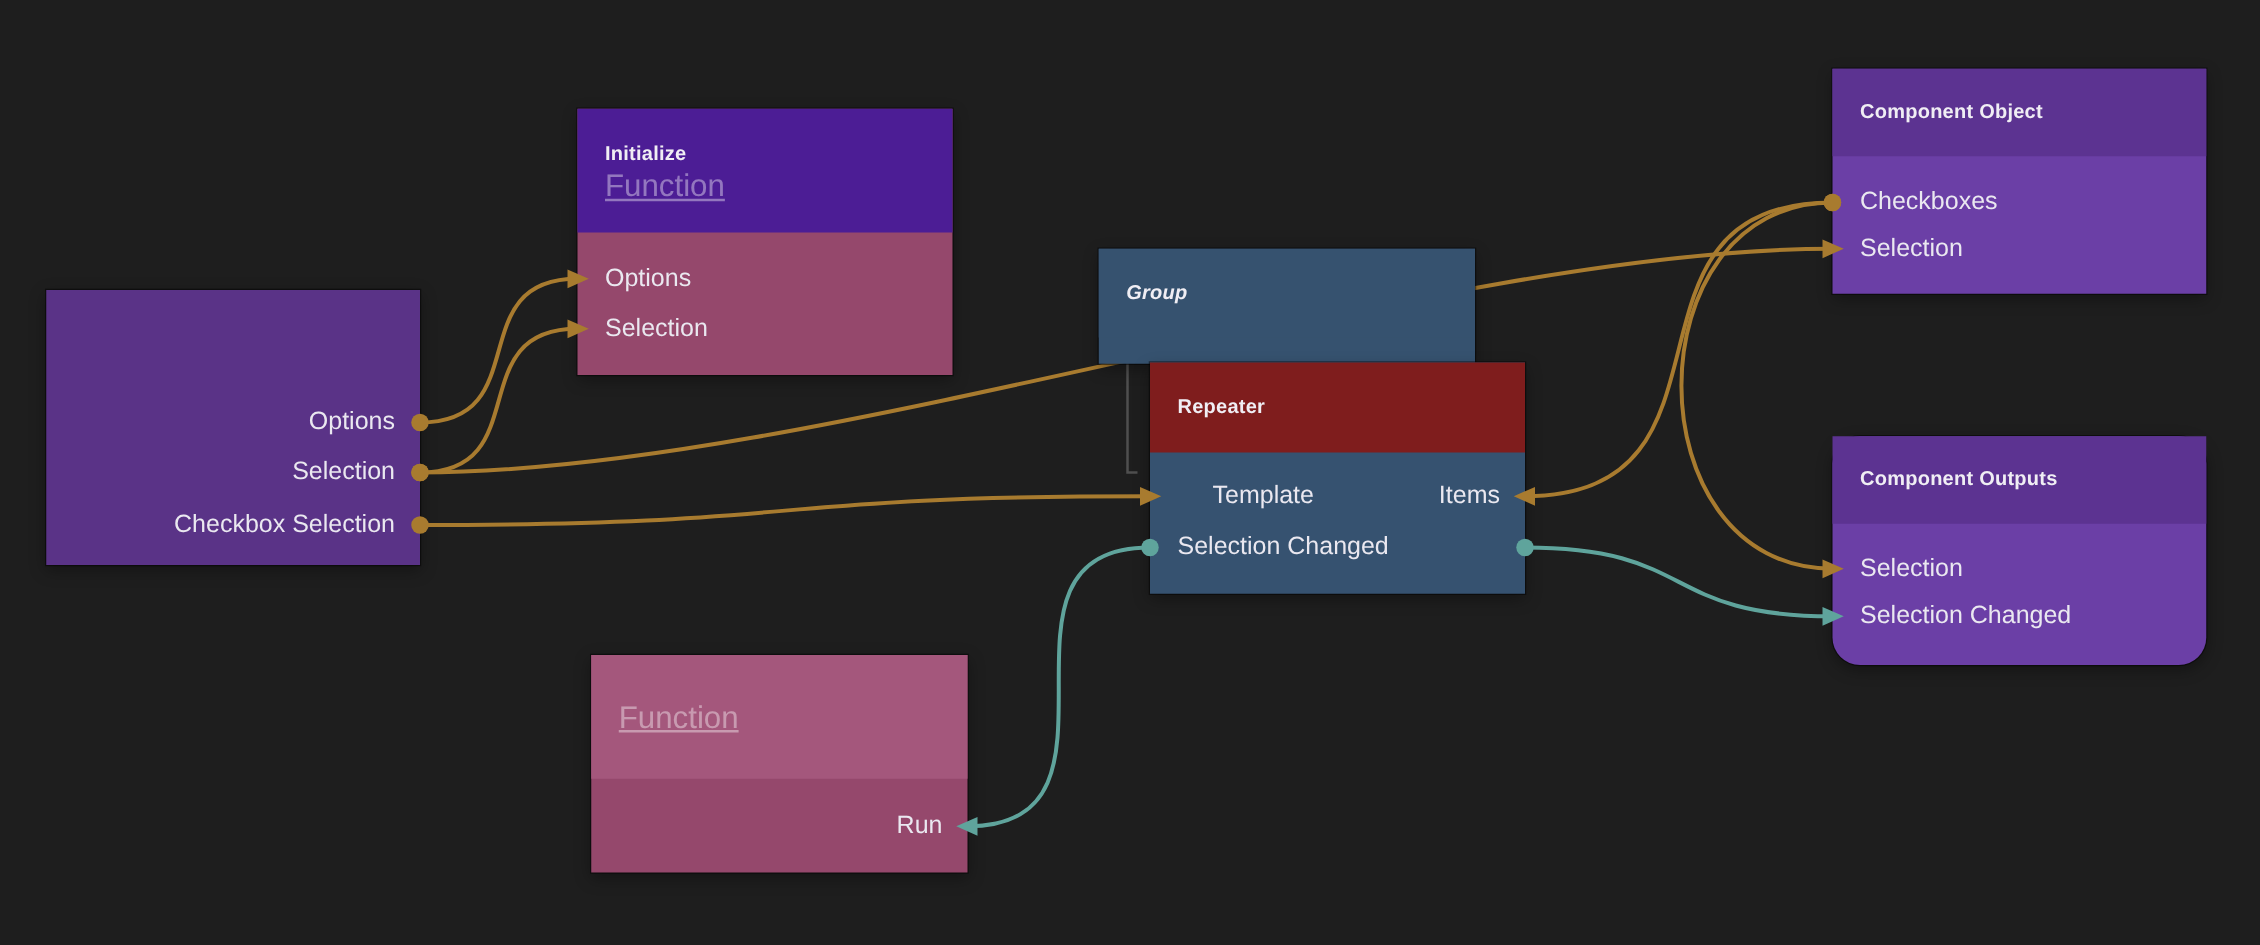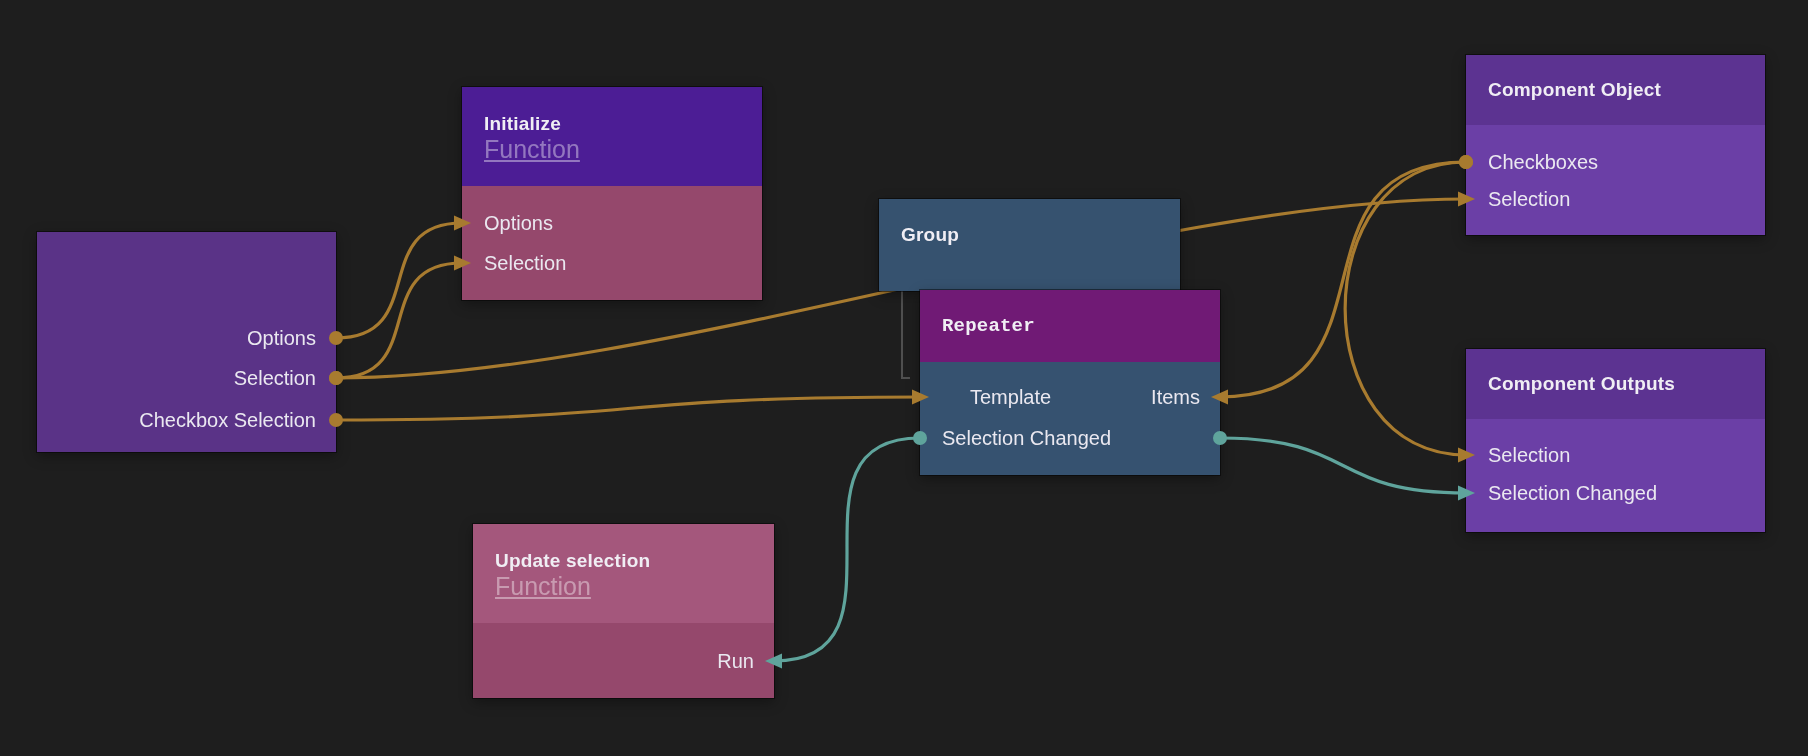--- a/index.html
+++ b/index.html
@@ -35,21 +35,21 @@
     position: absolute;
     left: 0; top: 0; right: 0;
     display: flex;
     flex-direction: column;
     justify-content: center;
     padding-left: 22px;
     box-sizing: border-box;
   }
   .node-title {
     color: #f0eef4;
-    font-size: 19px;
+    font-size: 16px;
     font-weight: 600;
     line-height: 24px;
     letter-spacing: 0.2px;
     white-space: nowrap;
   }
   .node-subtitle {
     color: rgba(255,255,255,0.40);
     font-size: 25px;
     font-weight: 400;
     line-height: 26px;
@@ -106,47 +106,46 @@
       <div class="port right" style="top: 188px;">Checkbox Selection</div>
     </div>
     <div class="node" style="left: 462px; top: 87px; width: 300px; height: 213px; background: rgb(149, 72, 108);">
       <div class="node-header" style="height: 99px; background: #4c1d95;">
         <div class="node-title">Initialize</div>
         <div class="node-subtitle">Function</div>
       </div>
       <div class="port left" style="top: 136px;">Options</div>
       <div class="port left" style="top: 176px;">Selection</div>
     </div>
-    <div class="node" style="left: 879px; top: 199px; width: 301px; height: 92px; background: rgb(54, 82, 111);">
+    <div class="node" style="left: 879px; top: 199px; width: 301px; height: 92px; background: rgb(54, 82, 111); font-style: italic;">
       <div class="node-header" style="height: 71px; background: rgb(54, 82, 111);">
         <div class="node-title">Group</div>
       </div>
     </div>
     <div class="node" style="left: 920px; top: 290px; width: 300px; height: 185px; background: rgb(54, 82, 112);">
-      <div class="node-header" style="height: 72px; background: #701a75; font-family: Liberation Mono, monospace;">
+      <div class="node-header" style="height: 72px; background: #7f1d1d;">
         <div class="node-title">Repeater</div>
       </div>
       <div class="port left" style="top: 107px; margin-left: 28px;">Template</div>
       <div class="port right" style="top: 107px;">Items</div>
       <div class="port left" style="top: 148px;">Selection Changed</div>
     </div>
     <div class="node" style="left: 1466px; top: 55px; width: 299px; height: 180px; background: rgb(107, 63, 166);">
       <div class="node-header" style="height: 70px; background: rgb(92, 51, 145);">
         <div class="node-title">Component Object</div>
       </div>
       <div class="port left" style="top: 107px;">Checkboxes</div>
       <div class="port left" style="top: 144px;">Selection</div>
     </div>
-    <div class="node" style="left: 1466px; top: 349px; width: 299px; height: 183px; background: rgb(107, 63, 166);">
+    <div class="node" style="left: 1466px; top: 349px; width: 299px; height: 183px; background: rgb(107, 63, 166); border-radius: 22px;">
       <div class="node-header" style="height: 70px; background: rgb(92, 51, 145);">
         <div class="node-title">Component Outputs</div>
       </div>
       <div class="port left" style="top: 106px;">Selection</div>
       <div class="port left" style="top: 144px;">Selection Changed</div>
     </div>
     <div class="node" style="left: 473px; top: 524px; width: 301px; height: 174px; background: rgb(149, 72, 108);">
       <div class="node-header" style="height: 99px; background: rgb(164, 87, 124);">
-        <div class="node-title">Update selection</div>
         <div class="node-subtitle">Function</div>
       </div>
       <div class="port right" style="top: 137px;">Run</div>
     </div>
   </div>
 
 </body></html>

